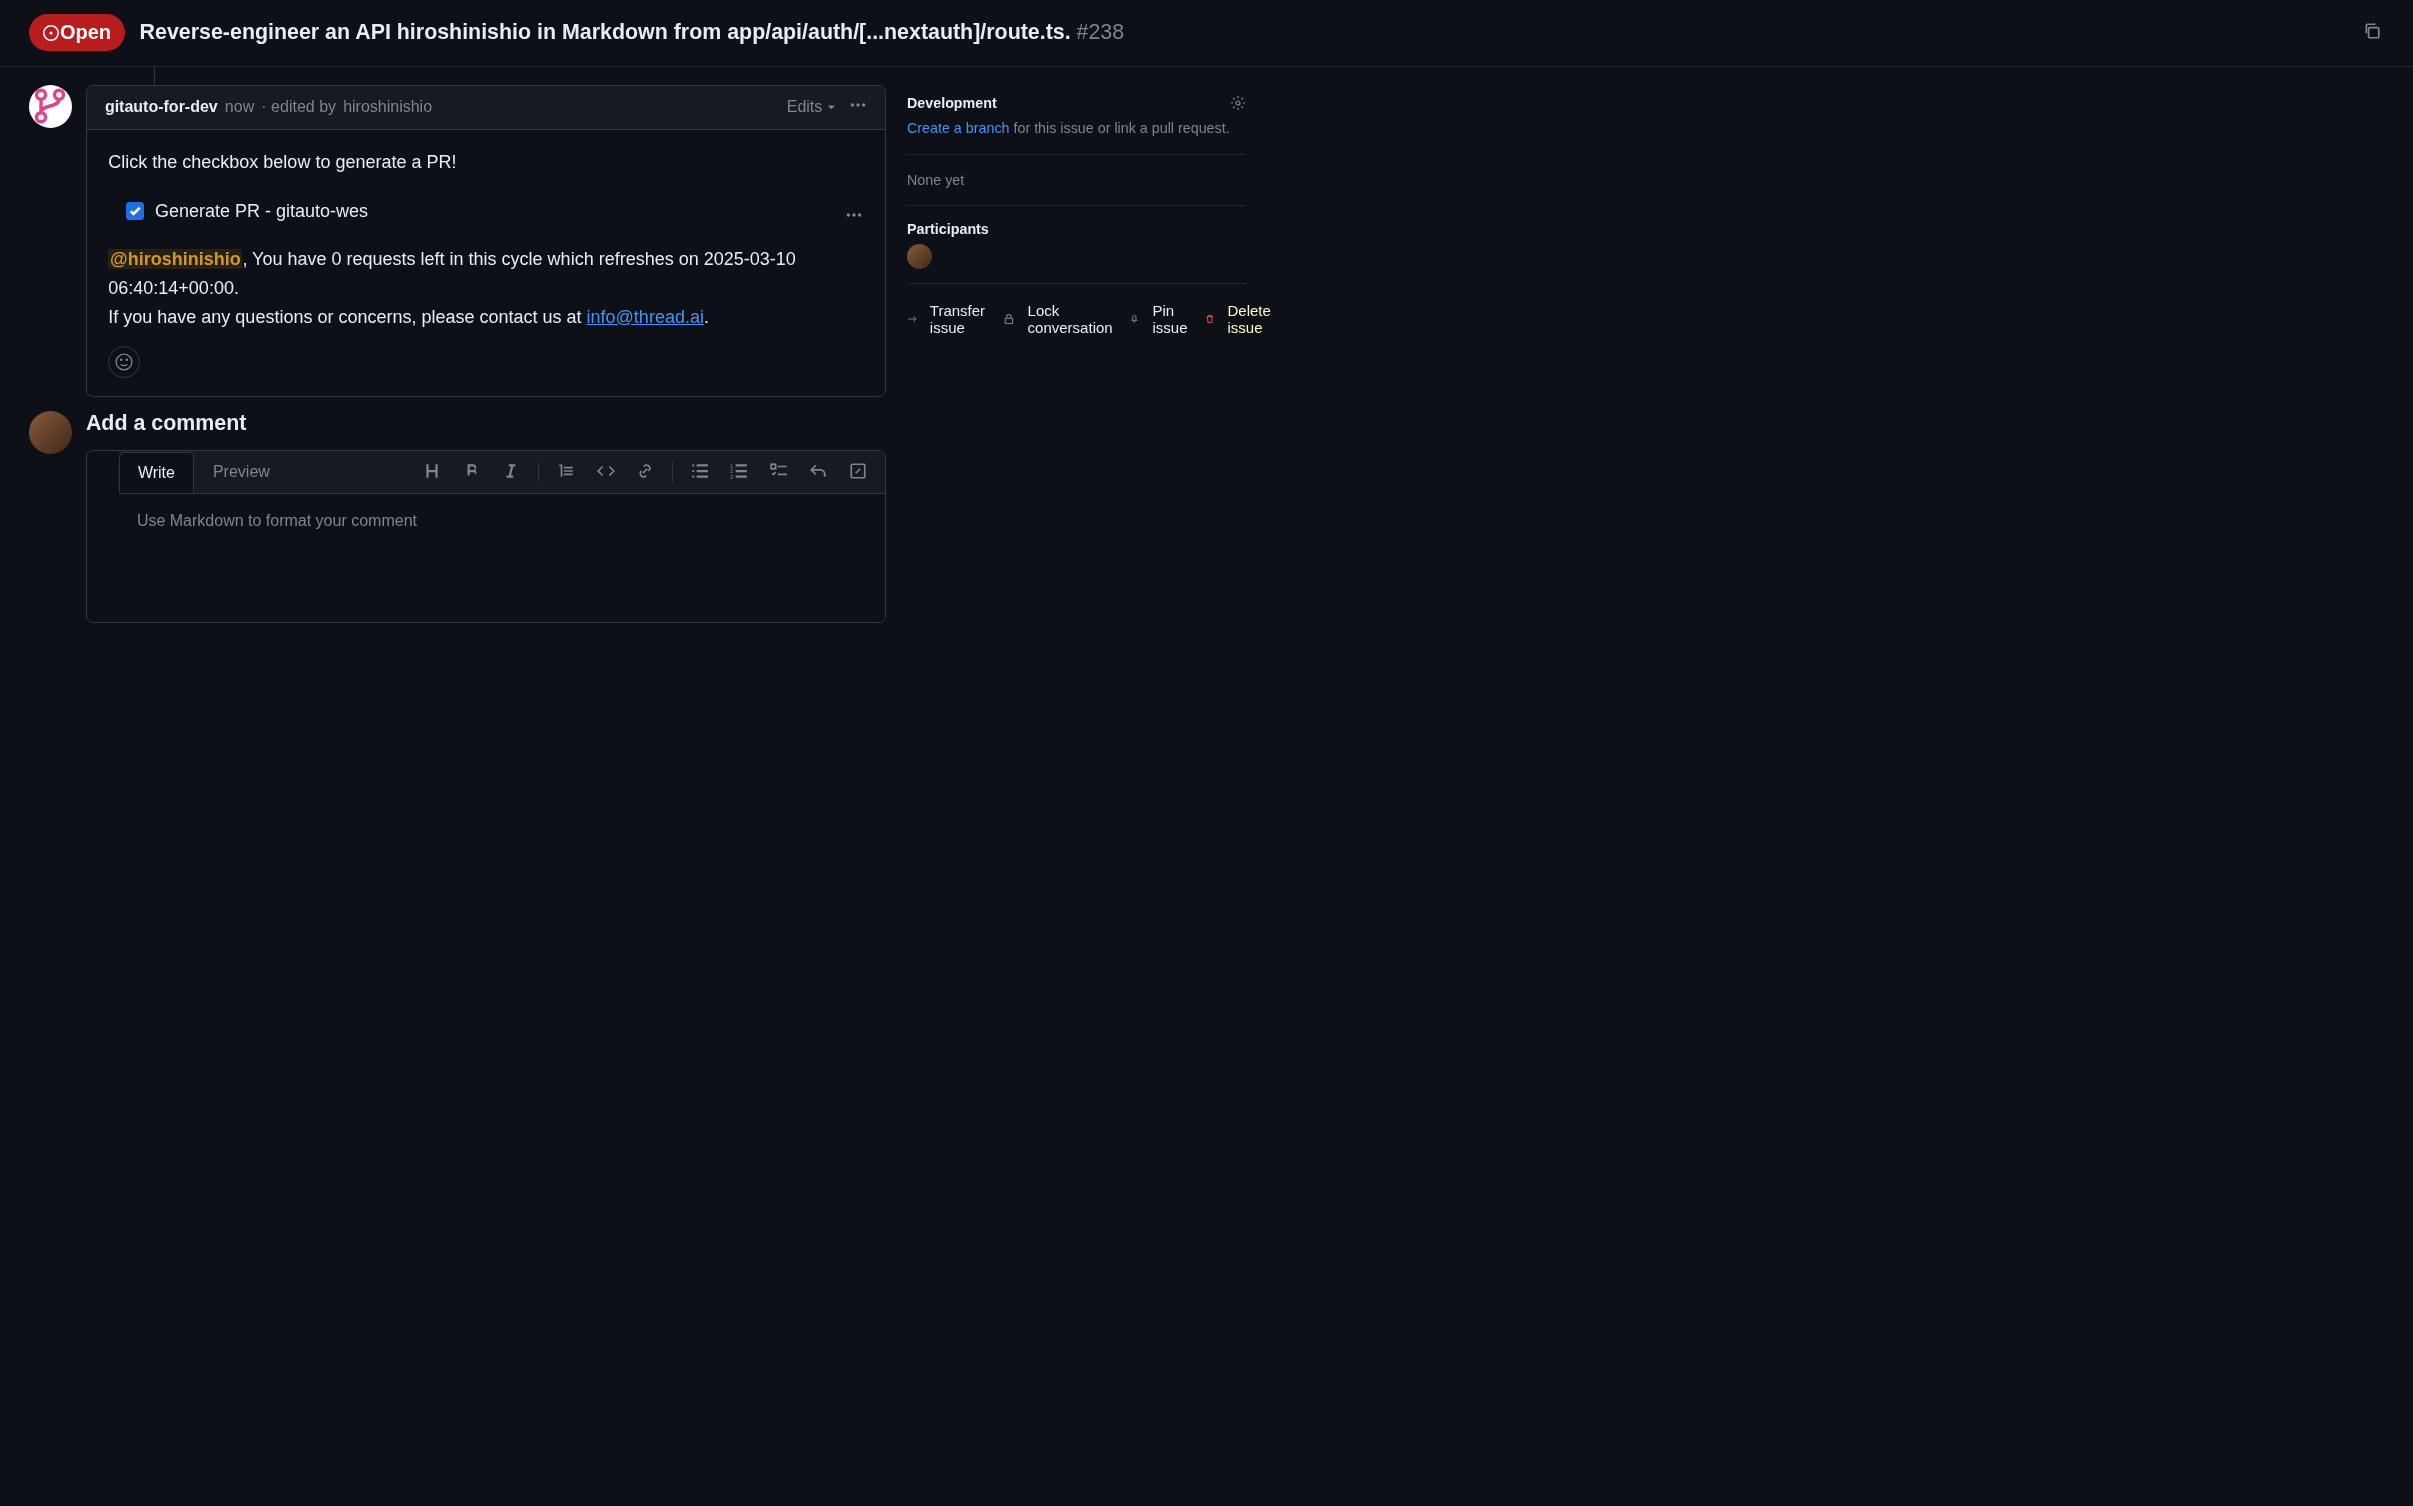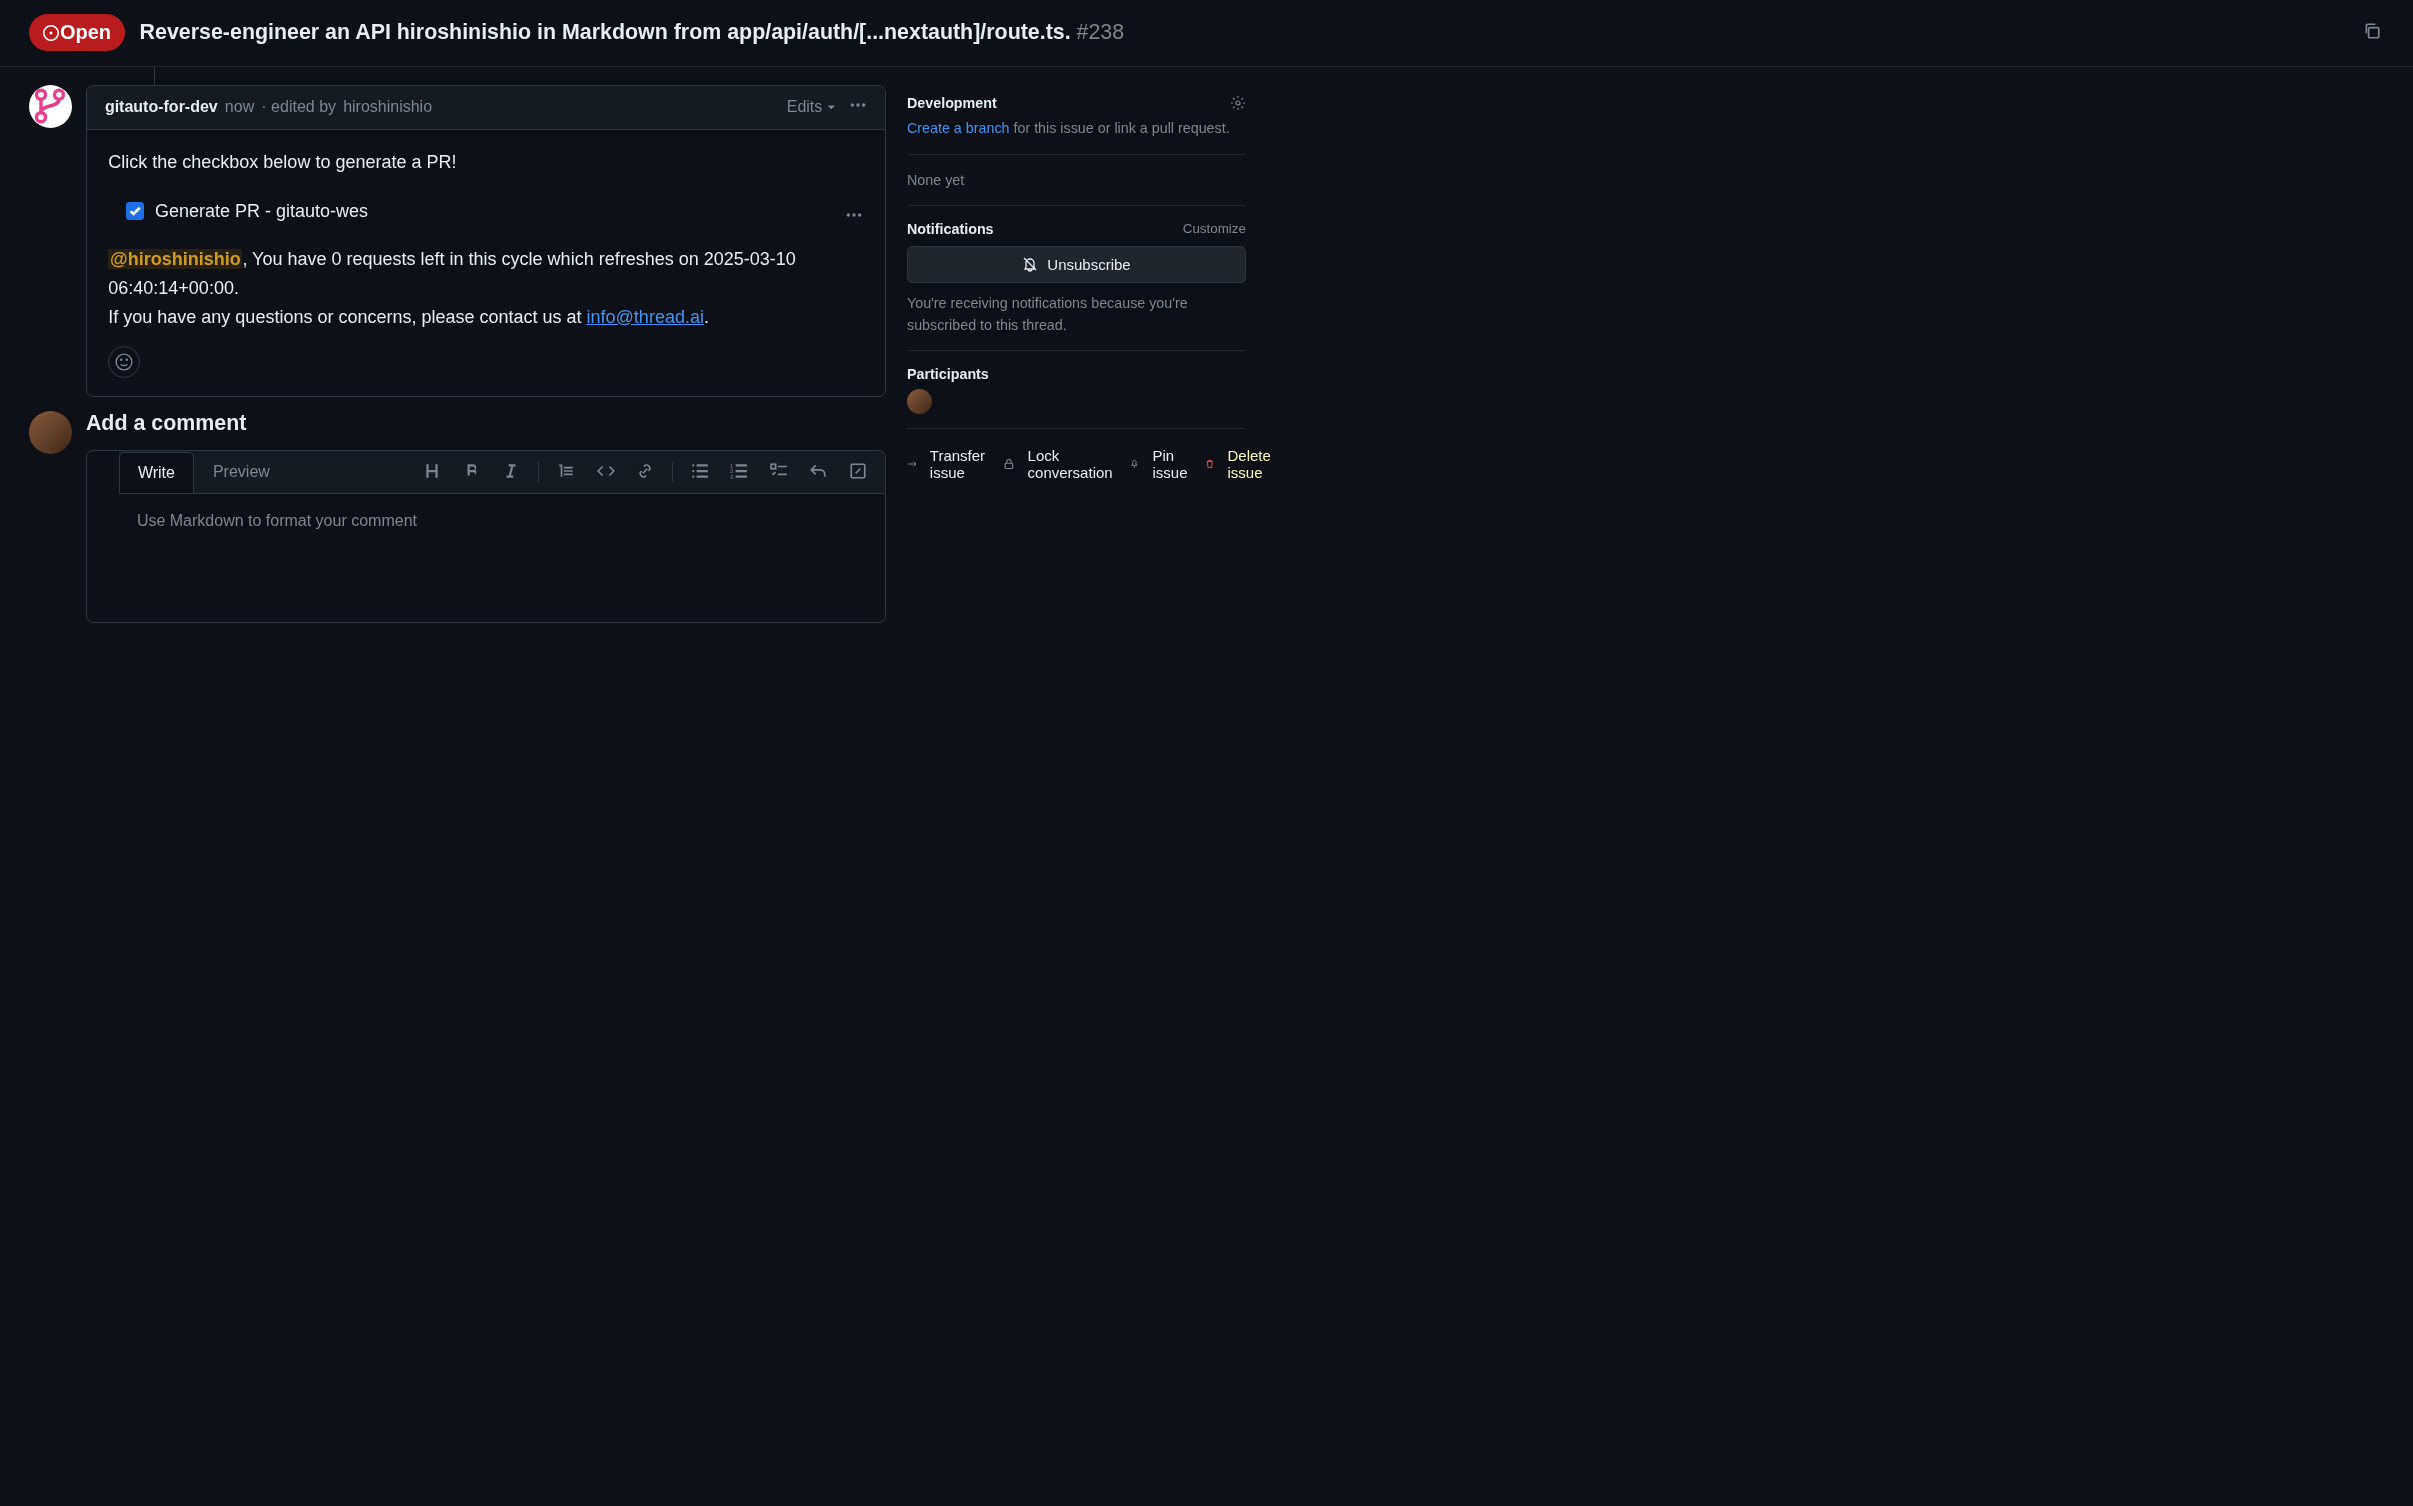--- a/index.html
+++ b/index.html
@@ -411,33 +411,20 @@
       </div>
       <div class="sidebar-text">
         <span class="link2">Create a branch</span><span> for this issue or link a pull request.</span>
       </div>
     </div>
 
     <div class="sidebar-section">
       <div class="sidebar-text">None yet</div>
     </div>
 
-    <div class="sidebar-section">
-      <div class="notif-row">
-        <span class="notif-title">Notifications</span>
-        <span class="customize">Customize</span>
-      </div>
-      <button class="unsubscribe-btn">
-        <svg viewBox="0 0 16 16" fill="none" stroke="currentColor" stroke-width="1.3">
-            <path d="M4 11V7a4 4 0 0 1 8 0v4l1 2H3l1-2zM6 13a2 2 0 0 0 4 0M2 2l12 12"></path>
-          </svg>
-        <span>Unsubscribe</span>
-      </button>
-      <div class="sidebar-text">You're receiving notifications because you're subscribed to this thread.</div>
-    </div>
 
     <div class="sidebar-section">
       <div class="sidebar-heading">
         <span>Participants</span>
       </div>
       <div class="participant-avatar"></div>
     </div>
 
     <div class="sidebar-section">
       <div class="action-list">

